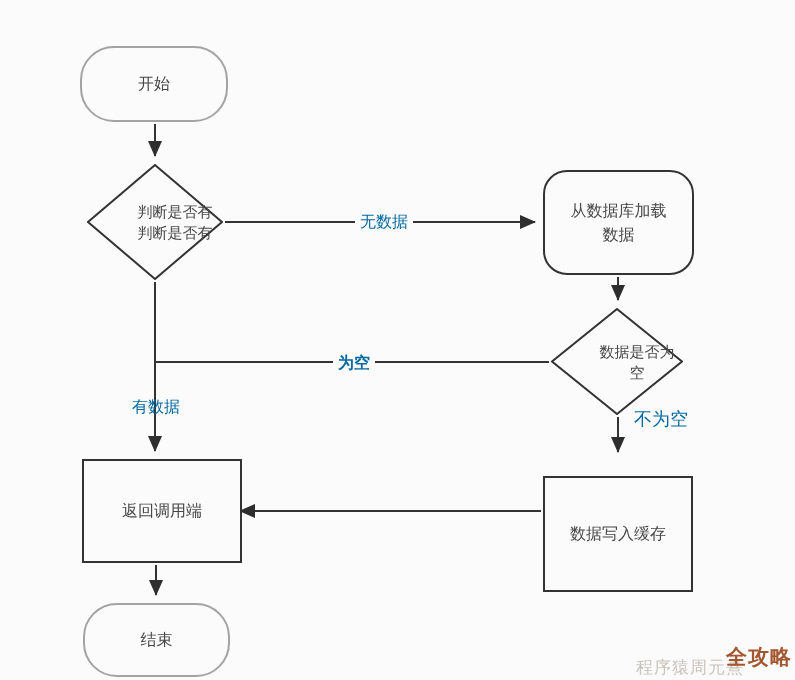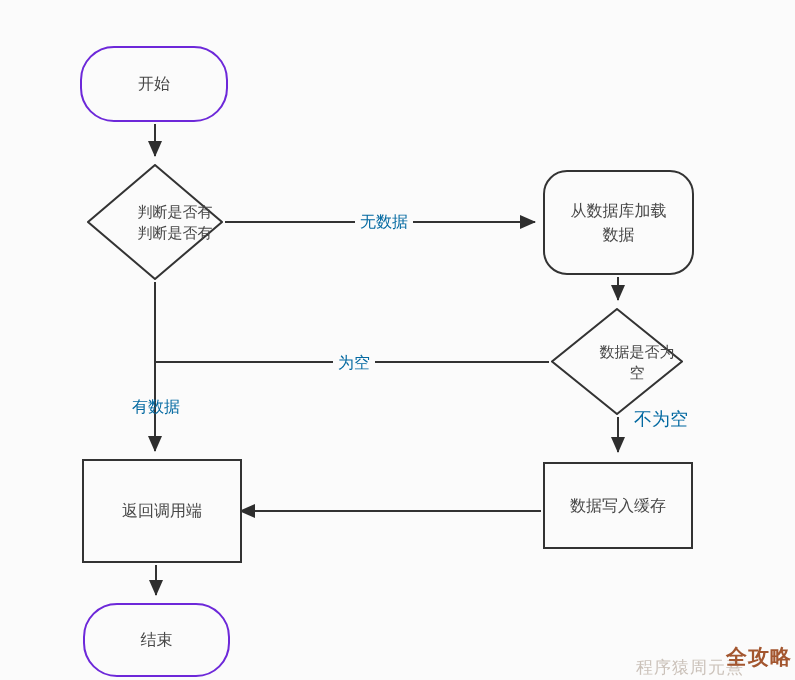--- a/index.html
+++ b/index.html
@@ -25,21 +25,21 @@
     display: flex;
     align-items: center;
     justify-content: center;
     text-align: center;
     color: #474747;
     font-size: 16px;
     line-height: 1.45;
   }
   .node .label span { display: block; }
   .terminator {
-    border: 2px solid #6d28d9;
+    border: 2px solid #a3a3a3;
     border-radius: 34px;
     background: #fbfbfb;
   }
   .process {
     border: 2px solid #333333;
     background: #fbfbfb;
   }
   .diamond { border: none; }
   .diamond svg.shape {
     position: absolute;
@@ -144,35 +144,35 @@
       <span>空</span>
     </div>
   </div>
 
   <div class="node process" style="left:82px; top:459px; width:160px; height:104px;">
     <div class="label">
         <span>返回调用端</span>
       </div>
   </div>
 
-  <div class="node process" style="left:543px; top:462px; width:150px; height:87px;">
+  <div class="node process" style="left:543px; top:476px; width:150px; height:116px;">
     <div class="label">
         <span>数据写入缓存</span>
       </div>
   </div>
 
   <div class="node terminator" style="left:83px; top:603px; width:147px; height:74px;">
     <div class="label">
         <span>结束</span>
       </div>
   </div>
 
   <div class="edge-label on-line" style="left:384px; top:222px;">无数据</div>
 
-  <div class="edge-label on-line" style="left:354px; top:363px;">为空</div>
+  <div class="edge-label on-line" style="left:354px; top:363px;font-weight:bold;">为空</div>
 
   <div class="edge-label" style="left:156px; top:367px;margin-top:40px;">有数据</div>
 
   <div class="edge-label side" style="left:634px; top:419px; font-size:18px;">不为空</div>
 
   <div class="watermark-faint">程序猿周元熹</div>
   <div class="watermark-bold">全攻略</div>
 
 </div>
 

